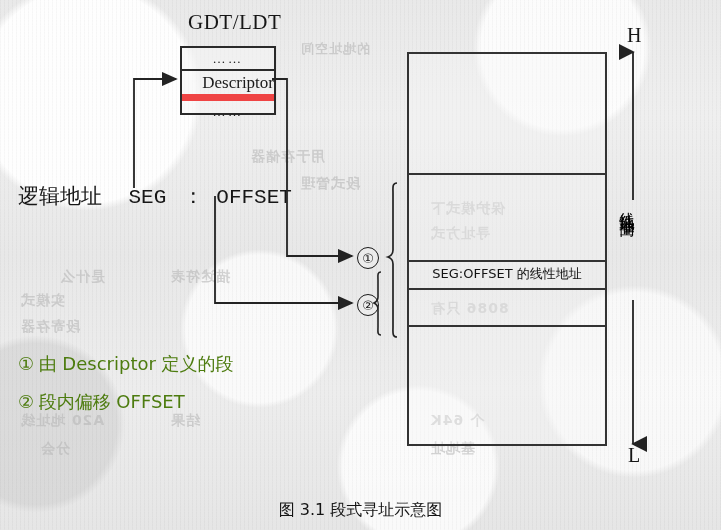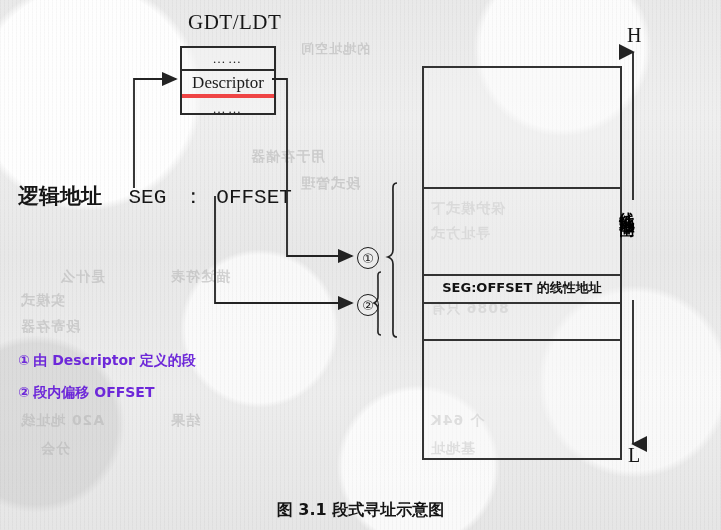--- a/index.html
+++ b/index.html
@@ -40,47 +40,47 @@
     white-space:nowrap;
     transform:scaleX(-1);
     opacity:.62;
     letter-spacing:1px;
     pointer-events:none;
     filter:blur(.35px);
   }
   
   #art{position:absolute;inset:0;}
   .lbl{position:absolute;white-space:nowrap;color:#161616;}
-  .cn{font-family:"DejaVu Sans", sans-serif;font-weight:700;}
+  .cn{font-family:"DejaVu Sans", sans-serif;font-weight:400;}
   .en{font-family:"Liberation Serif", serif;}
   
   #gdt-title{left:188px;top:10px;font-size:21px;letter-spacing:.5px;}
   #gdt-box{
     position:absolute;left:180px;top:46px;width:92px;height:65px;
     border:2px solid #2a2a2a;background:rgba(246,246,246,.55);
   }
   #gdt-box .row{
     height:21px;display:flex;align-items:center;justify-content:center;
     font-size:15px;color:#1b1b1b;
   }
   #gdt-box .row.mid{
-    height:23px;border-top:2px solid #2a2a2a;border-bottom:4px solid #ef4444;
-    font-size:17px;font-family:"Liberation Serif", serif;
+    height:23px;border-top:2px solid #2a2a2a;border-bottom:7px solid #ef4444;
+    font-size:17px;font-family:"Liberation Serif", serif;justify-content:flex-end;
   }
   .dots{letter-spacing:2.5px;font-size:13px;}
   
   #logical{left:18px;top:182px;font-size:21px;}
   #logical .seg,#logical .colon,#logical .off{font-family:Liberation Mono, monospace;font-weight:400;}
   
   #legend{position:absolute;left:18px;top:352px;}
-  #legend div{font-size:14px;margin-bottom:14px;color:#6d28d9;}
+  #legend div{font-size:18px;margin-bottom:14px;color:#4d7c0f;}
   
   #mem{
-    position:absolute;left:407px;top:66px;width:196px;height:390px;
-    border:2px solid #333;background:rgba(247,247,247,.35);margin-left:15px;
+    position:absolute;left:407px;top:52px;width:196px;height:390px;
+    border:2px solid #333;background:rgba(247,247,247,.35);
   }
   .divider{position:absolute;left:0;width:100%;height:0;border-top:2px solid #333;}
   #linear-band{
     position:absolute;left:0;width:100%;
     display:flex;align-items:center;justify-content:center;
     font-size:13px;color:#121212;
   }
   
   #axis-H{left:627px;top:24px;font-size:20px;}
   #axis-L{left:628px;top:444px;font-size:20px;}

